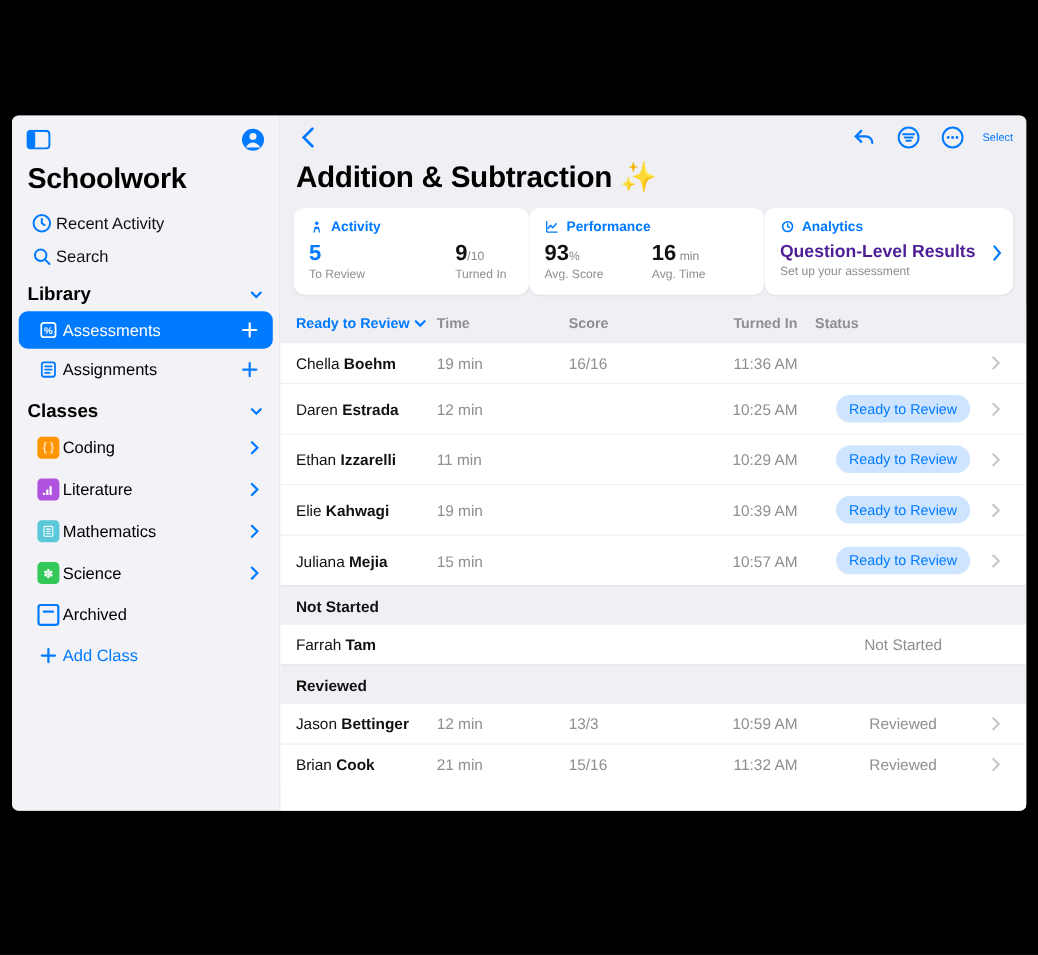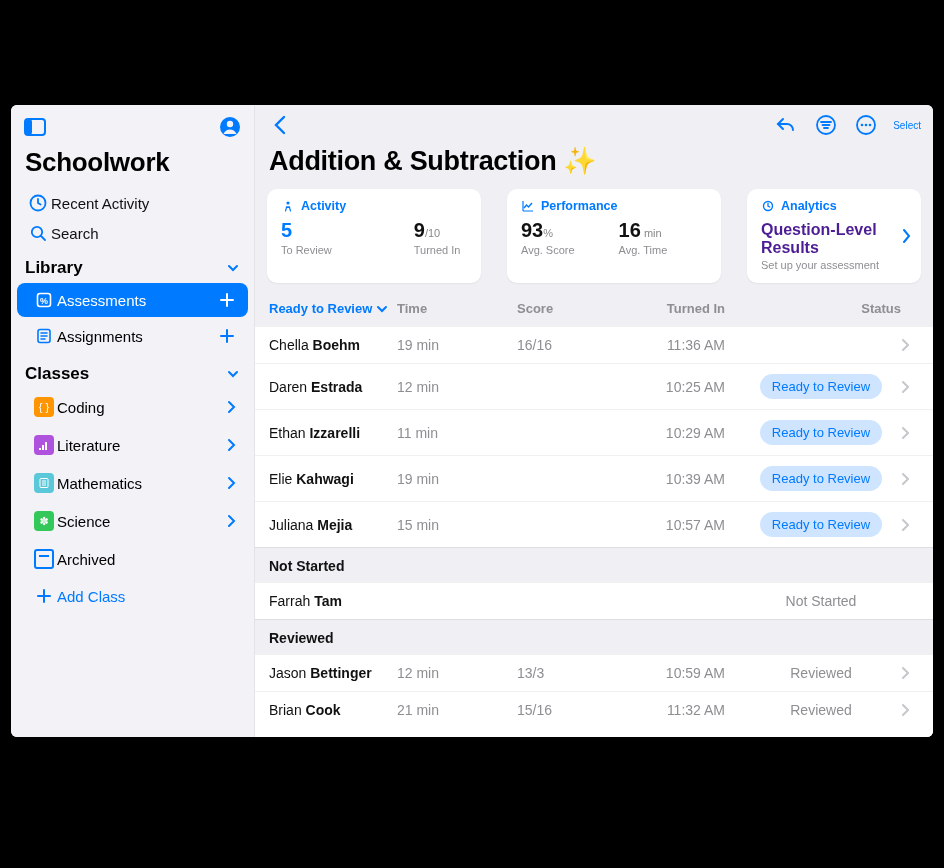--- a/index.html
+++ b/index.html
@@ -87,21 +87,21 @@
     padding: 6px 12px 0 12px; height: 34px;
     color: #007aff;
   }
   .m-top .left, .m-top .right { display: flex; align-items: center; gap: 14px; }
   .m-top .iconbtn { width: 26px; height: 26px; display: flex; align-items: center; justify-content: center; }
   .m-top .select { font-size: 10px; }
 
   .m-title { font-size: 27px; font-weight: 700; padding: 6px 14px 12px 14px; letter-spacing: -0.3px; }
 
   .m-cards {
-    display: flex; gap: 26px; padding: 0 12px 10px 12px;
+    display: flex; gap: 0; padding: 0 12px 10px 12px;
   }
   .card {
     background: #fff; border-radius: 10px; padding: 10px 14px 12px 14px;
     box-shadow: 0 1px 2px rgba(0,0,0,0.06);
     display: flex; flex-direction: column;
   }
   .card.w1 { flex: 0 0 214px; }
   .card.w2 { flex: 0 0 214px; }
   .card.w3 { flex: 1; position: relative; }
   .card-head { display: flex; align-items: center; gap: 6px; color: #007aff; font-size: 12.5px; font-weight: 600; margin-bottom: 6px; }
@@ -121,21 +121,21 @@
     display: flex; align-items: center;
     padding: 8px 14px 10px 14px;
     font-size: 13px; color: #8e8e93; font-weight: 600;
     background: #efeff4;
   }
   .thead .c1 { flex: 0 0 128px; color: #007aff; display: flex; align-items: center; gap: 4px; }
   .thead .c2 { flex: 0 0 120px; }
   .thead .c3 { flex: 0 0 96px; text-align: left; }
   .thead .c4 { flex: 0 0 112px; text-align: right; }
   .thead .cgap { flex: 1; }
-  .thead .c5 { flex: 0 0 160px; text-align: right; }
+  .thead .c5 { flex: 0 0 160px; text-align: left; }
 
   .trow {
     display: flex; align-items: center;
     padding: 10px 14px;
     font-size: 14px;
     border-top: 1px solid rgba(0,0,0,0.06);
     background: #fff;
   }
   .trow .c1 { flex: 0 0 128px; color: #111; }
   .trow .c1 .first { font-weight: 400; }

